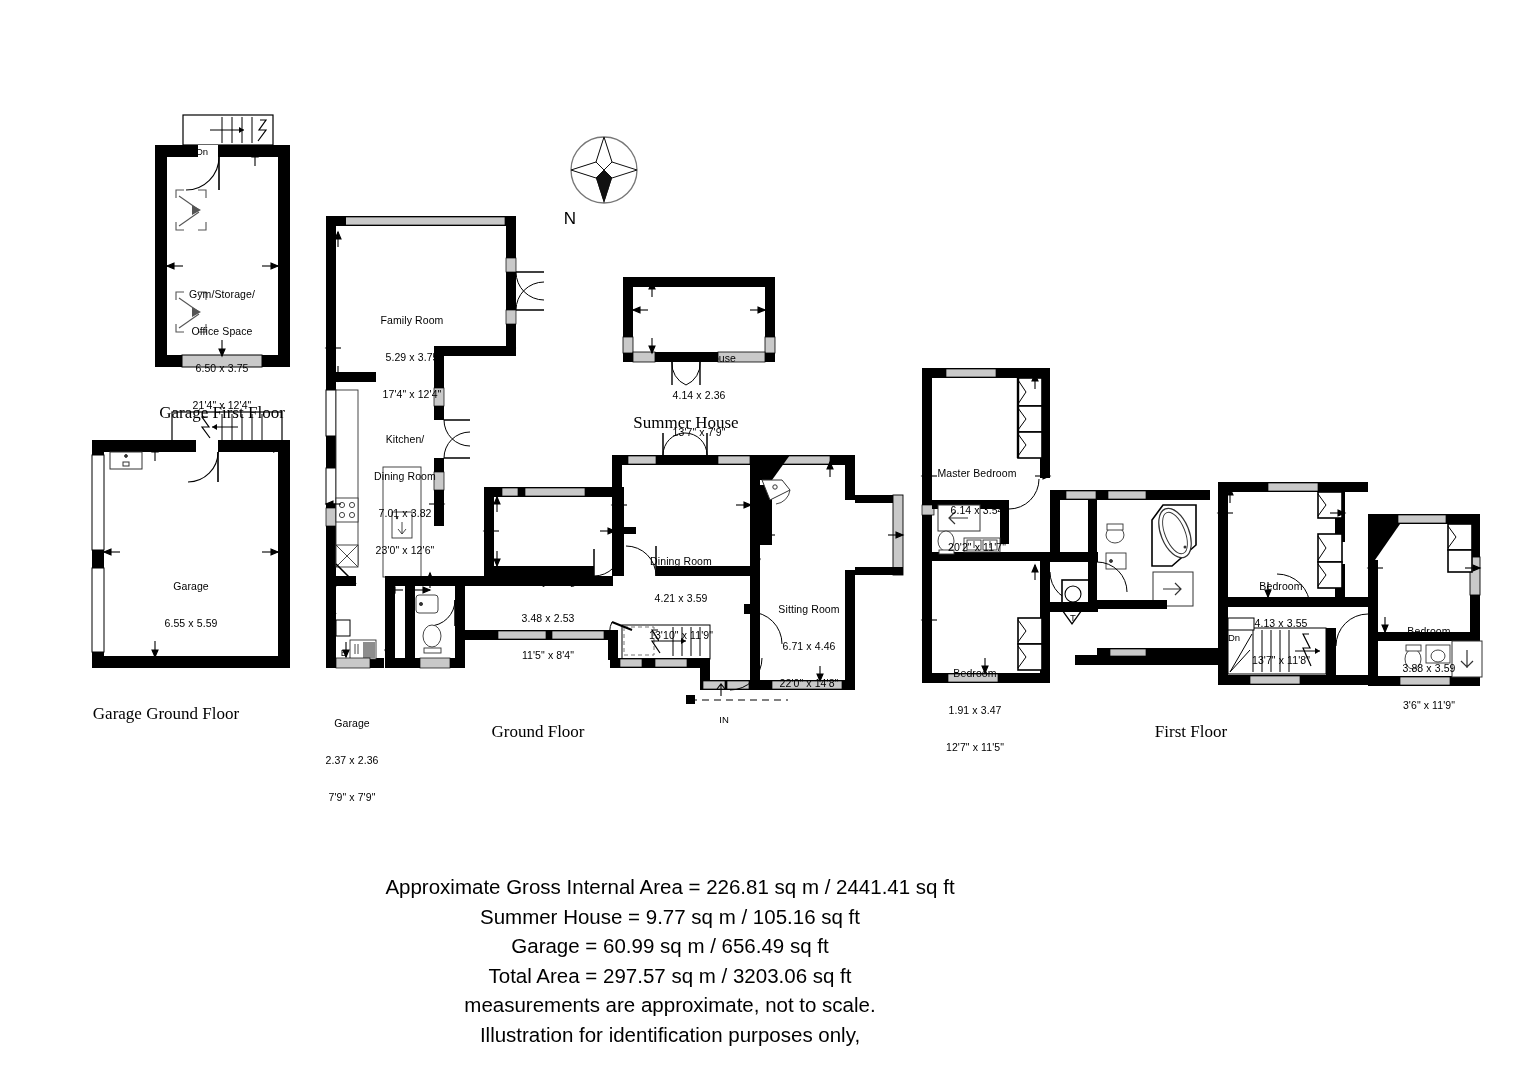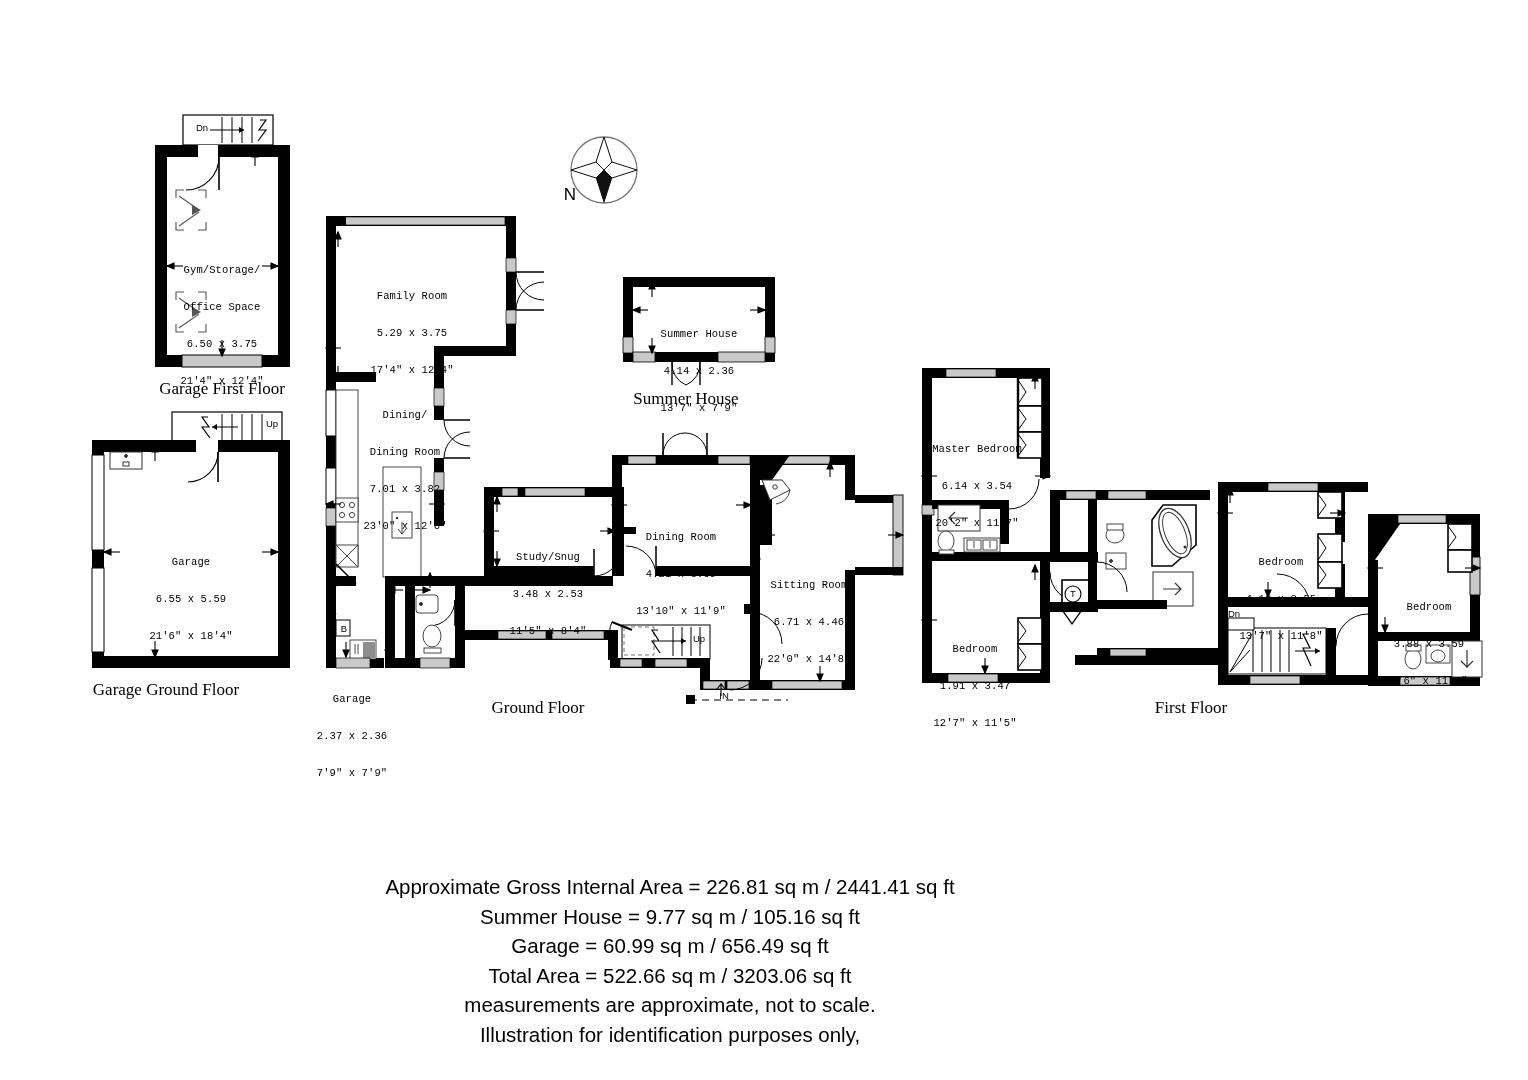--- a/index.html
+++ b/index.html
@@ -2,22 +2,22 @@
 <html><head>
 <meta charset="utf-8">
 <title>Floor Plan</title>
 <style>
   html,body{margin:0;padding:0;background:#ffffff;}
   body{
     width:1528px;height:1080px;position:relative;overflow:hidden;
     font-family:"Liberation Sans", sans-serif;color:#000;
   }
   #plan{position:absolute;left:0;top:0;width:1528px;height:1080px;}
-  .txt{position:absolute;text-align:center;line-height:1.18;white-space:pre;}
-  .room-label{font-size:10.5px;letter-spacing:0.1px;font-family:Liberation Mono, monospace;}
+  .txt{position:absolute;text-align:center;line-height:1.18;white-space:pre;margin-top:24px;}
+  .room-label{font-size:10.5px;letter-spacing:0.1px;}
   .floor-title{font-size:17px;font-family:Liberation Serif, serif;}
   .tiny{font-size:9.5px;}
   .compass-n{font-size:17px;}
   .footer{position:absolute;left:0;width:1340px;text-align:center;font-size:20.5px;line-height:1.45;}
   .center-wrap{transform:translateX(-50%);}
 </style>
 </head>
 <body>
 
 <svg id="plan" viewBox="0 0 1528 1080">
@@ -657,21 +657,21 @@
 </div>
 <div class="txt floor-title center-wrap" style="left:686px;top:389px;width:260px;">Summer House</div>
 
 <div class="txt room-label center-wrap" style="left:412px;top:265px;width:140px;">
   <div>Family Room</div>
   <div>5.29 x 3.75</div>
   <div>17'4" x 12'4"</div>
 </div>
 
 <div class="txt room-label center-wrap" style="left:405px;top:384px;width:140px;">
-  <div>Dining/</div>
+  <div>Kitchen/</div>
   <div>Dining Room</div>
   <div>7.01 x 3.82</div>
   <div>23'0" x 12'6"</div>
 </div>
 
 <div class="txt room-label center-wrap" style="left:548px;top:526px;width:140px;text-align:center;">
   <div>Study/Snug</div>
   <div>3.48 x 2.53</div>
   <div>11'5" x 8'4"</div>
 </div>
@@ -726,18 +726,18 @@
 
 <div class="txt tiny" style="left:1228px;top:608px;width:26px;text-align:left;">Dn</div>
 <div class="txt tiny" style="left:1067px;top:588px;width:12px;">T</div>
 
 <div class="txt floor-title center-wrap" style="left:1191px;top:698px;width:240px;">First Floor</div>
 
 <div class="footer" style="top:872px;">
   <div>Approximate Gross Internal Area = 226.81 sq m / 2441.41 sq ft</div>
   <div>Summer House = 9.77 sq m / 105.16 sq ft</div>
   <div>Garage =  60.99 sq m / 656.49 sq ft</div>
-  <div>Total Area = 522.66 sq m / 3203.06 sq ft</div>
+  <div>Total Area = 297.57 sq m / 3203.06 sq ft</div>
 </div>
 <div class="footer" style="top:990px;">
   <div>measurements are approximate, not to scale.</div>
   <div>Illustration for identification purposes only,</div>
 </div>
 
 </body></html>

